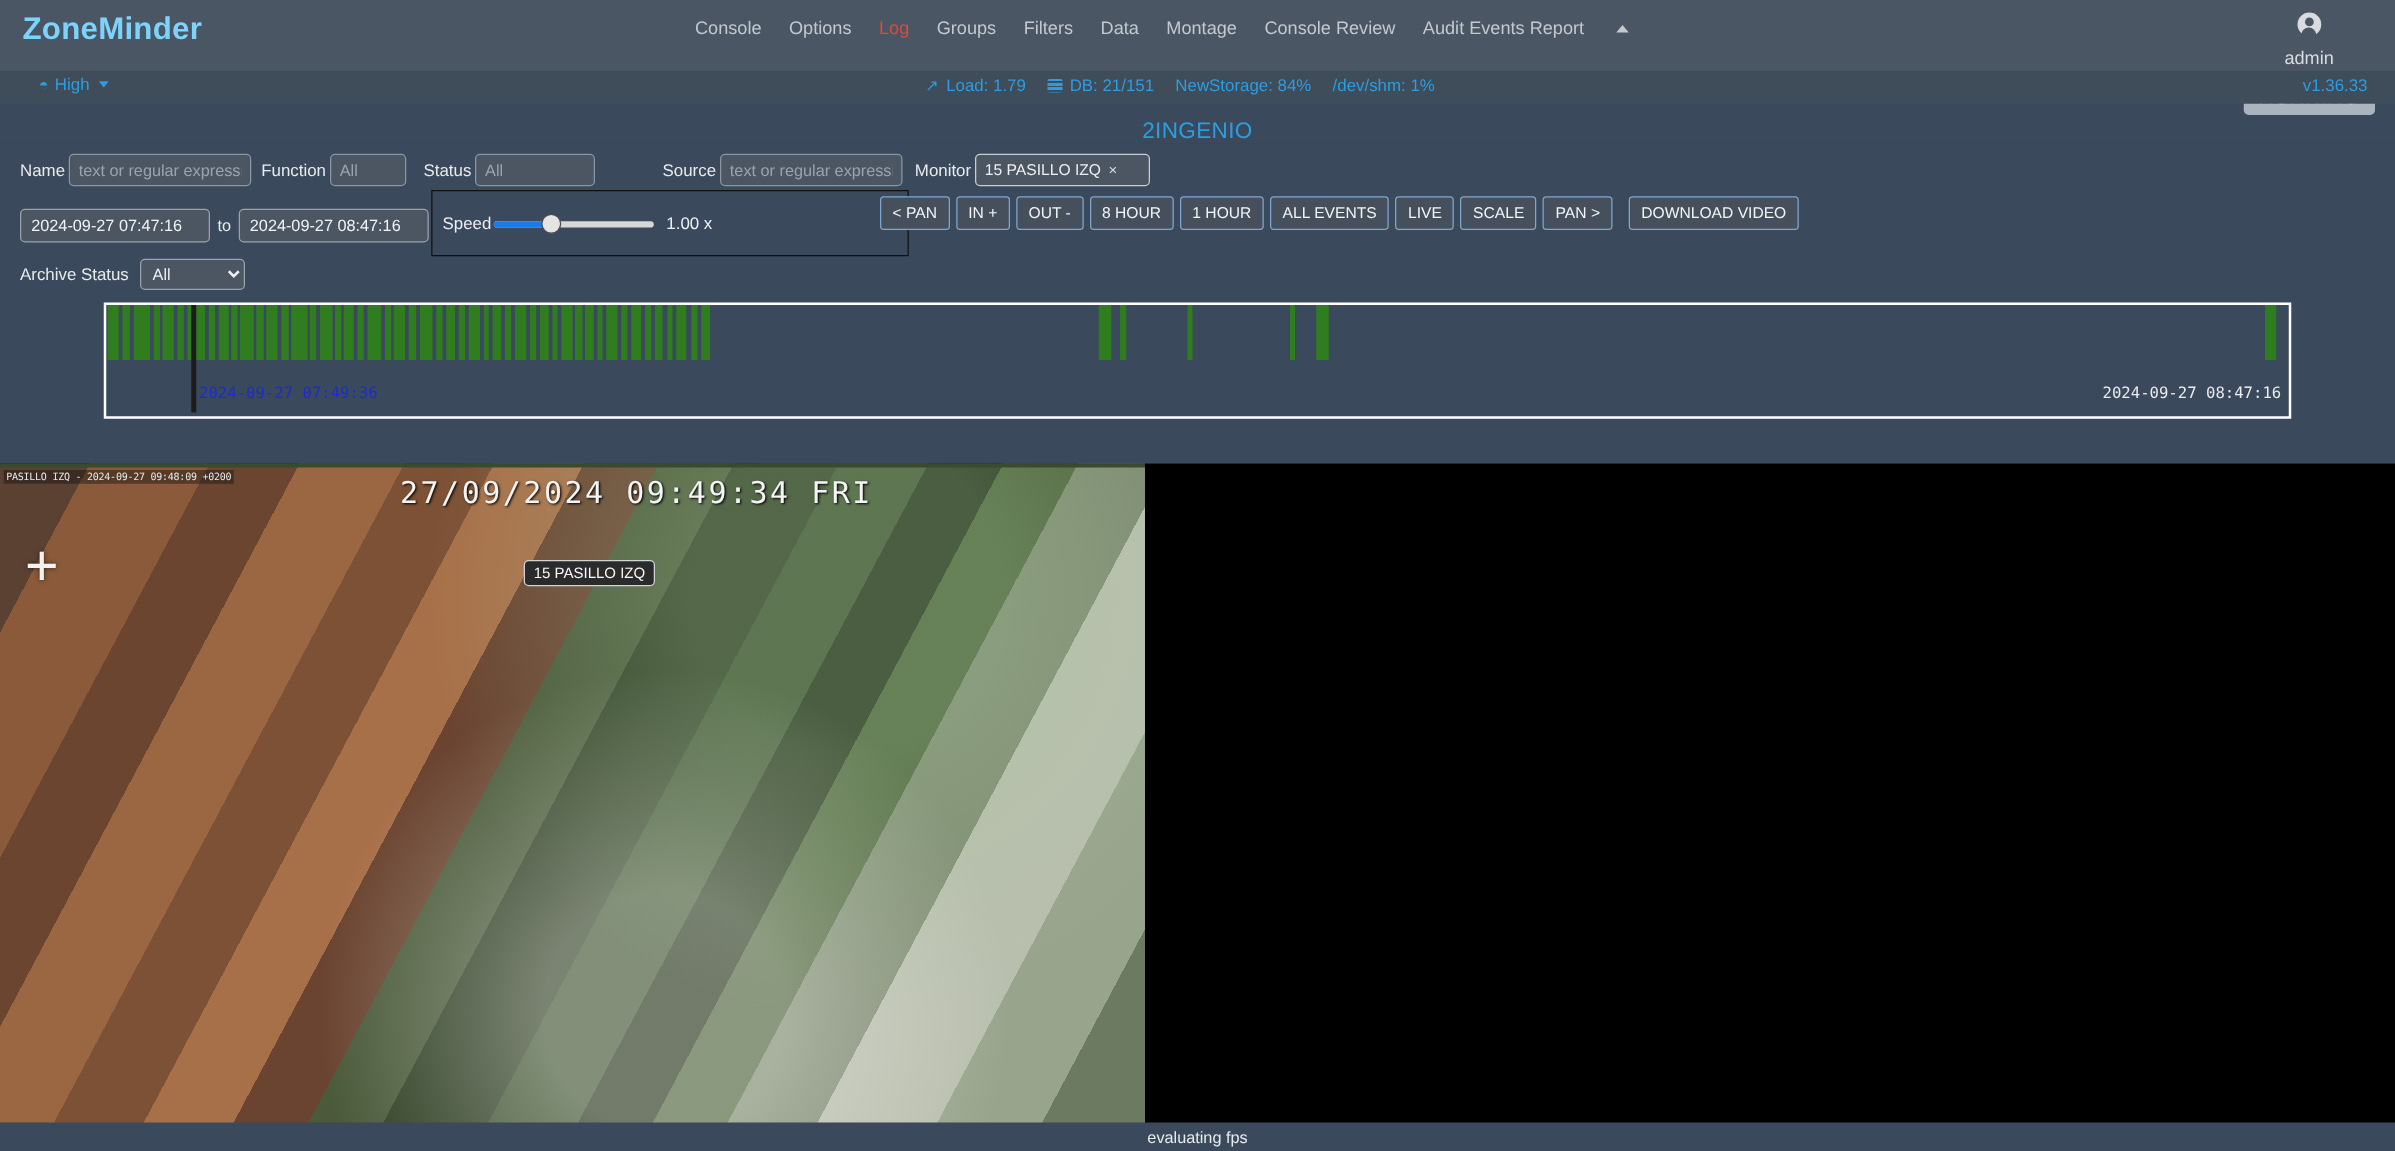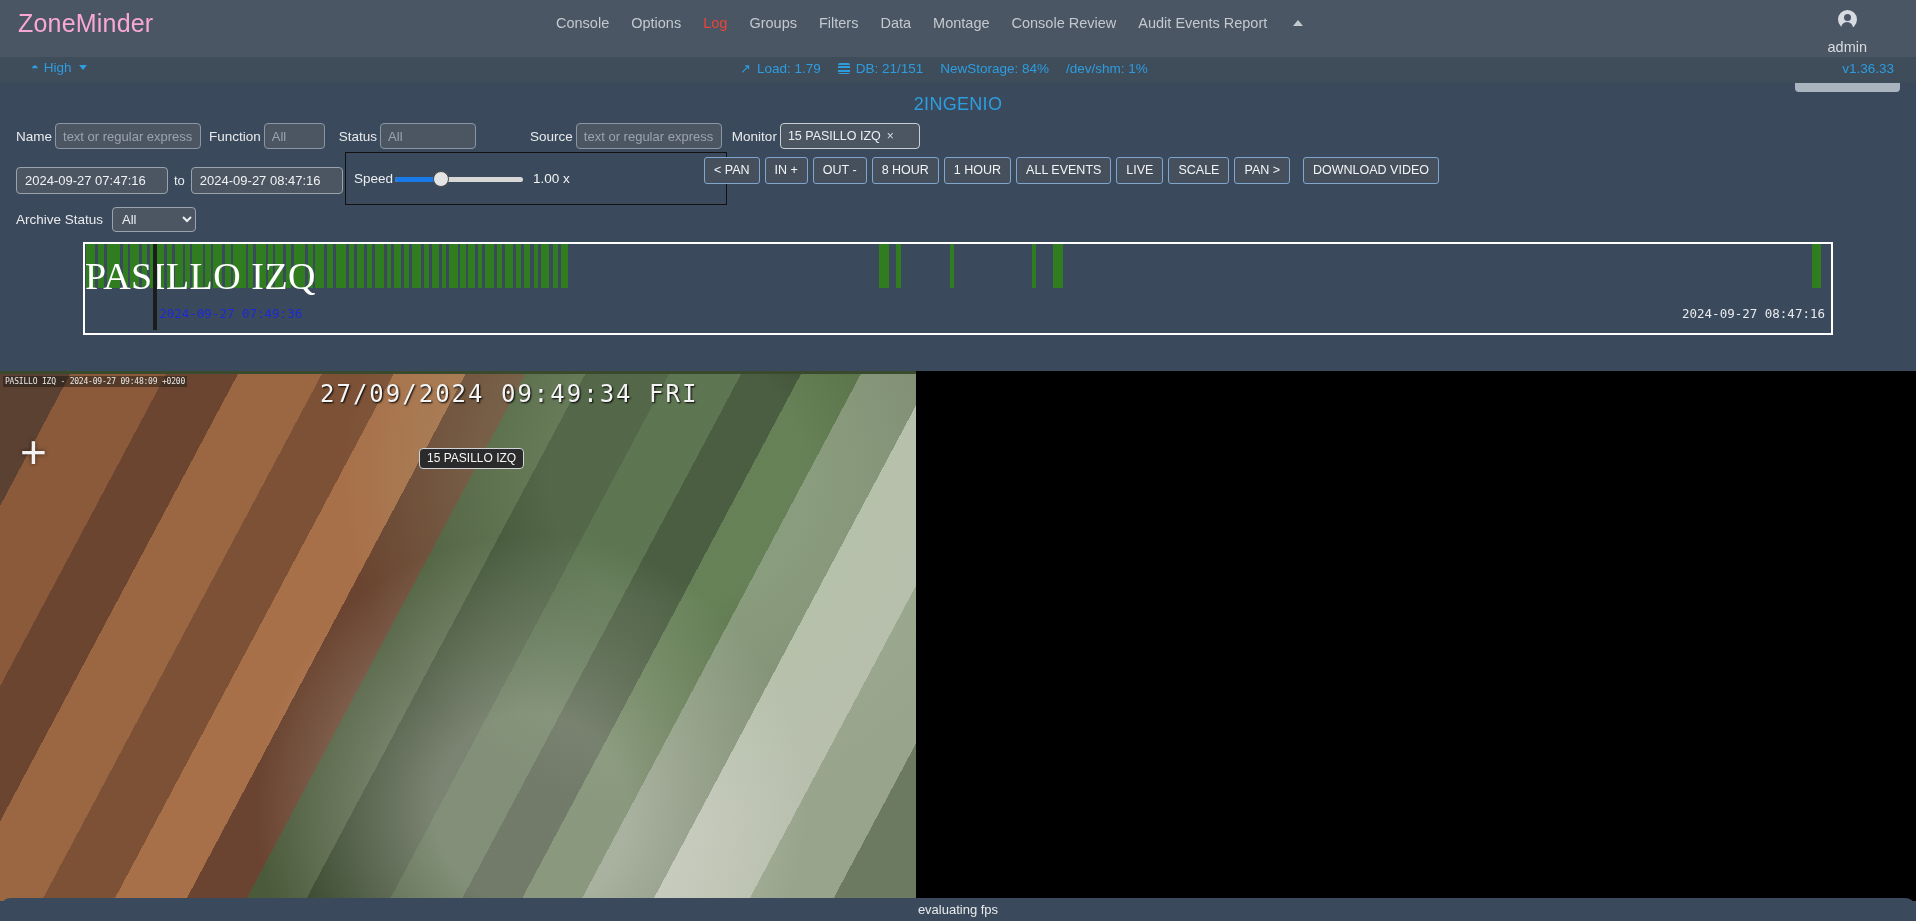--- a/index.html
+++ b/index.html
@@ -18,23 +18,23 @@
   #header {
     position: relative;
     height: 57px;
     background: #4a5663;
     display: flex;
     align-items: center;
   }
   #brand {
     position: absolute;
     left: 18px; top: 9px;
-    color: #f9a8d4;
+    color: #7dd3fc;
     font-size: 25px;
-    font-weight: 400;
+    font-weight: 700;
     letter-spacing: 0.2px;
   }
   #mainnav {
     position: absolute;
     left: 556px; top: 15px;
     display: flex;
     align-items: center;
     gap: 22px;
   }
   #mainnav .navlink {
@@ -399,21 +399,21 @@
   }
 
   
   #footer {
     position: absolute;
     left: 0; bottom: 0;
     width: 1916px; height: 23px;
     background: #3a4a5c;
     color: #e9eaec;
     font-size: 13px;
-    display: flex; align-items: center; justify-content: center; border-radius: 11px;
+    display: flex; align-items: center; justify-content: center;
   }
 </style>
 </head>
 <body>
 
 <div id="header">
   <div id="brand">ZoneMinder</div>
 
   <nav id="mainnav">
     <a class="navlink" href="#">Console</a>
@@ -572,21 +572,20 @@
       <div class="evbar" style="left: 26.1%; width: 0.5%; background: rgb(47, 125, 31);"></div>
       <div class="evbar" style="left: 26.8%; width: 0.3%; background: rgb(47, 125, 31);"></div>
       <div class="evbar" style="left: 27.25%; width: 0.4%; background: rgb(47, 125, 31);"></div>
       <div class="evbar" style="left: 45.5%; width: 0.55%; background: rgb(47, 125, 31);"></div>
       <div class="evbar" style="left: 46.45%; width: 0.28%; background: rgb(47, 125, 31);"></div>
       <div class="evbar" style="left: 49.55%; width: 0.22%; background: rgb(47, 125, 31);"></div>
       <div class="evbar" style="left: 54.25%; width: 0.22%; background: rgb(47, 125, 31);"></div>
       <div class="evbar" style="left: 55.45%; width: 0.55%; background: rgb(47, 125, 31);"></div>
       <div class="evbar" style="left: 98.9%; width: 0.5%; background: rgb(47, 125, 31);"></div>
     </div>
-  <div id="monitor-name">PASILLO IZQ</div>
   <div id="cursor-line" style="left: 3.9%;"></div>
   <div id="time-left" style="left: 4.25%;">2024-09-27 07:49:36</div>
   <div id="time-right">2024-09-27 08:47:16</div>
 </div>
 
 <div id="videoarea">
   <div id="camview">
     <div id="cam-overlay-top"></div>
     <div id="cam-stamp-left">PASILLO IZQ - 2024-09-27 09:48:09 +0200</div>
     <div id="cam-stamp-big">27/09/2024 09:49:34 FRI</div>

